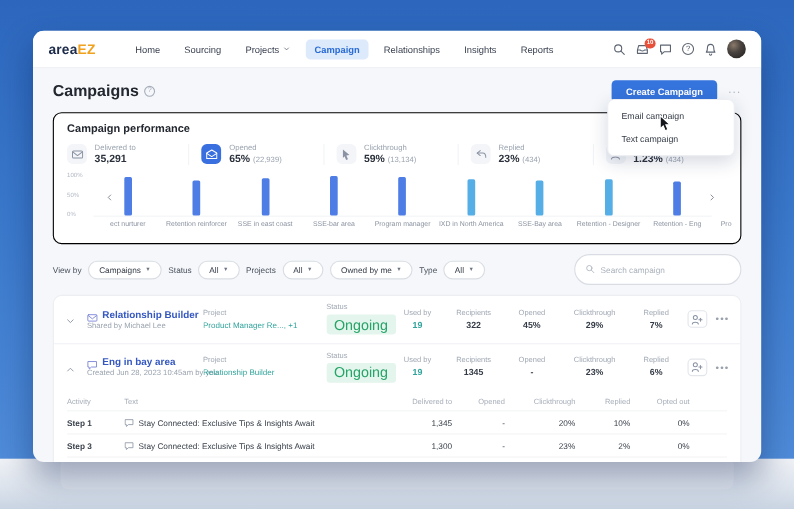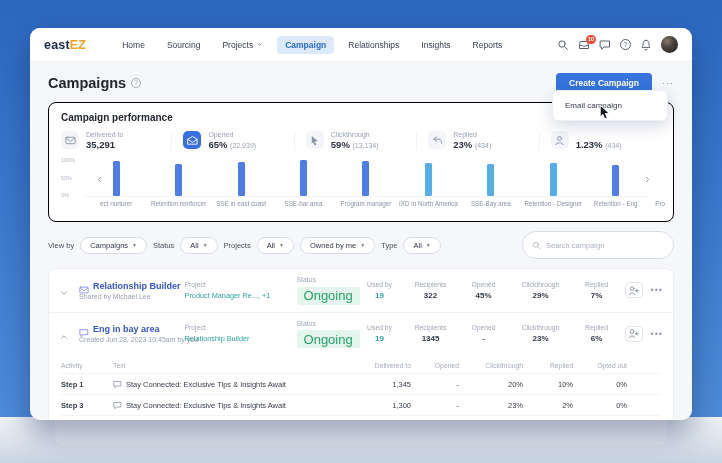--- a/index.html
+++ b/index.html
@@ -122,21 +122,21 @@
 </head>
 <body>
 
 <div class="bg-bottom"></div>
 <div class="bg-deck"></div>
 
 <div class="window">
 
   <div class="navbar">
     <div class="logo">
-      <span class="p1">east</span>
+      <span class="p1">area</span>
         <span class="p2">EZ</span>
     </div>
     <div class="nav-items">
         <div class="nav-item">
           <span>Home</span>
         </div>
         <div class="nav-item">
           <span>Sourcing</span>
         </div>
         <div class="nav-item">
@@ -195,20 +195,21 @@
     </div>
     <div class="head-actions">
       <button class="btn-create">Create Campaign</button>
       <span class="btn-more">···</span>
     </div>
   </div>
 
   <div class="menu">
     <div id="menu-items">
         <div class="menu-item">Email campaign</div>
+        <div class="menu-item">Text campaign</div>
       </div>
     <span class="cursor">
       <svg width="13" height="17" viewBox="0 0 12 16">
           <path d="M1 1 L1 12.2 L3.6 9.8 L5.3 14 L7.6 13 L5.8 8.9 L9.5 8.9 Z" fill="#15171c" stroke="#fff" stroke-width="0.9"></path>
         </svg>
     </span>
   </div>
 
   <div class="perf-card">
     <div class="perf-title">Campaign performance</div>

